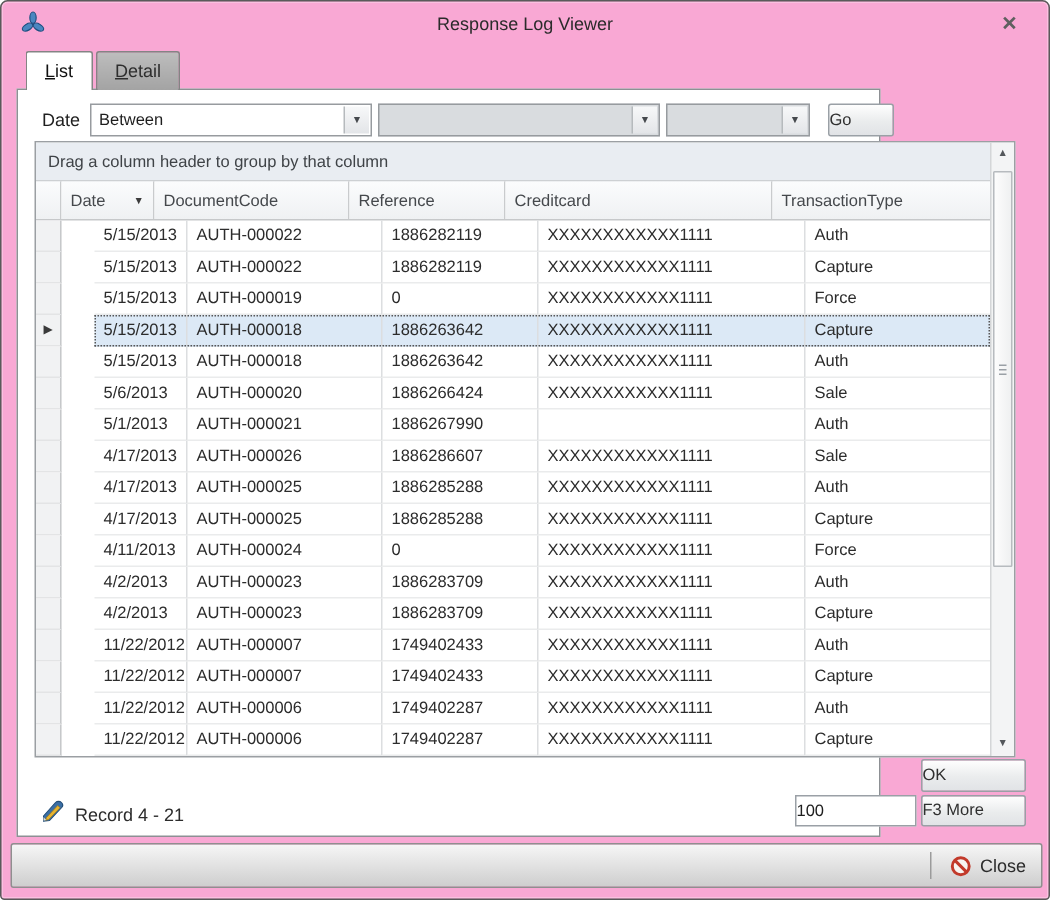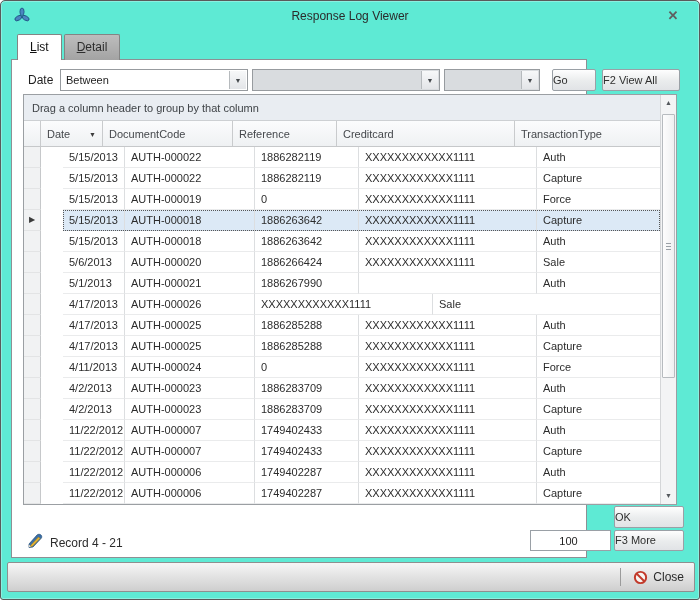--- a/index.html
+++ b/index.html
@@ -1,20 +1,20 @@
 <!DOCTYPE html>
 <html><head>
 <meta charset="utf-8">
 <style>
   * { box-sizing: border-box; margin: 0; padding: 0; }
   html, body { width: 700px; height: 600px; overflow: hidden; }
   body { font-family: "Liberation Sans", sans-serif; }
 
   .window { position: relative; width: 700px; height: 600px;
-    background: #5eead4; border: 1px solid #5a5a5a;
+    background: #f9a8d4; border: 1px solid #5a5a5a;
     border-radius: 5px 5px 3px 3px;
     box-shadow: inset 0 0 0 1px rgba(255,255,255,.28); }
 
   
   .titlebar { position: absolute; top: 0; left: 0; right: 0; height: 30px; }
   .app-icon { position: absolute; left: 12px; top: 6px; width: 18px; height: 18px; }
   .win-title { position: absolute; left: 60px; right: 60px; top: 8px; text-align: center;
     font-size: 12px; color: #2b2b2b; }
   .win-close { position: absolute; right: 16px; top: 6px; width: 20px; height: 18px;
     text-align: center; font-size: 13px; font-weight: bold; color: #5f5f5f;
@@ -90,21 +90,21 @@
   .sb-thumb { position: absolute; left: 1px; width: 13px; top: 19px; height: 264px;
     background: linear-gradient(90deg, #fdfdfd, #eff0f1);
     border: 1px solid #b7bbbf; border-radius: 1px; }
   .sb-grip { position: absolute; top: 50%; left: 3px; right: 3px; height: 1px;
     background: #9aa0a6; box-shadow: 0 -3px 0 #9aa0a6, 0 3px 0 #9aa0a6; }
 
   
   .ok-btn { left: 602px; top: 446px; width: 70px; }
   .more-btn { left: 602px; top: 470px; width: 70px; height: 21px; line-height: 19px; }
   .page-input { position: absolute; left: 518px; top: 470px; width: 81px; height: 21px;
-    border: 1px solid #9aa0a6; font-size: 11px; color: #1e1e1e; text-align: center;
+    border: 1px solid #9aa0a6; font-size: 11px; color: #1e1e1e; text-align: left;
     padding-right: 4px; font-family: "Liberation Sans", sans-serif; }
   .rec-icon { position: absolute; left: 15px; top: 472px; width: 17px; height: 17px; }
   .rec-text { position: absolute; left: 38px; top: 476px; font-size: 12px; color: #2c2c2c; }
 
   
   .statusbar { position: absolute; left: 6px; top: 561px; width: 688px; height: 30px;
     background: linear-gradient(#f6f6f6, #cecece); border: 1px solid #8f8f8f;
     border-radius: 2px; display: flex; align-items: center; justify-content: flex-end;
     padding-right: 10px; }
   .status-sep { width: 1px; height: 18px; background: #9b9b9b; margin-right: 12px; }
@@ -146,21 +146,20 @@
       <span class="val"></span>
       <span class="arrowbox">▼</span>
     </div>
 
     <div class="combo disabled" style="left:432px; width:96px;">
       <span class="val"></span>
       <span class="arrowbox">▼</span>
     </div>
 
     <div class="btn" style="left:540px; top:9px; width:44px;">Go</div>
-    <div class="btn" style="left:590px; top:9px; width:78px;">F2 View All</div>
 
     <div class="grid">
       <div class="groupbar">Drag a column header to group by that column</div>
       <div class="ghead" id="grid-header">
           <div class="hind"></div>
           <div class="hcell c0"><span>Date</span><span class="sort">▼</span></div>
           <div class="hcell c1"><span>DocumentCode</span></div>
           <div class="hcell c2"><span>Reference</span></div>
           <div class="hcell c3"><span>Creditcard</span></div>
           <div class="hcell c4"><span>TransactionType</span></div>
@@ -234,20 +233,21 @@
               <div class="cell c2">1886267990</div>
               <div class="cell c3"></div>
               <div class="cell c4">Auth</div>
             </div>
           </div>
           <div class="row">
             <div class="ind"></div>
             <div class="cellwrap">
               <div class="cell c0">4/17/2013</div>
               <div class="cell c1">AUTH-000026</div>
+              <div class="cell c2">1886286607</div>
               <div class="cell c3">XXXXXXXXXXXX1111</div>
               <div class="cell c4">Sale</div>
             </div>
           </div>
           <div class="row">
             <div class="ind"></div>
             <div class="cellwrap">
               <div class="cell c0">4/17/2013</div>
               <div class="cell c1">AUTH-000025</div>
               <div class="cell c2">1886285288</div>

